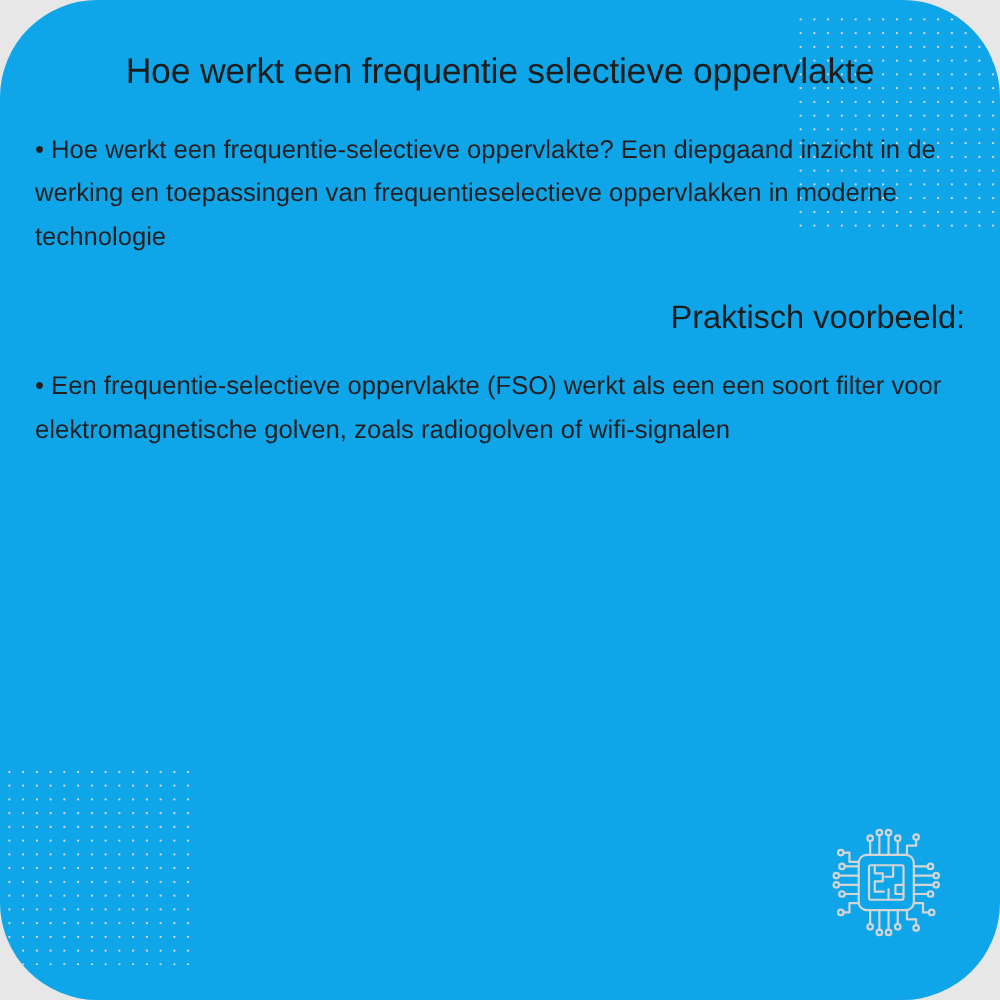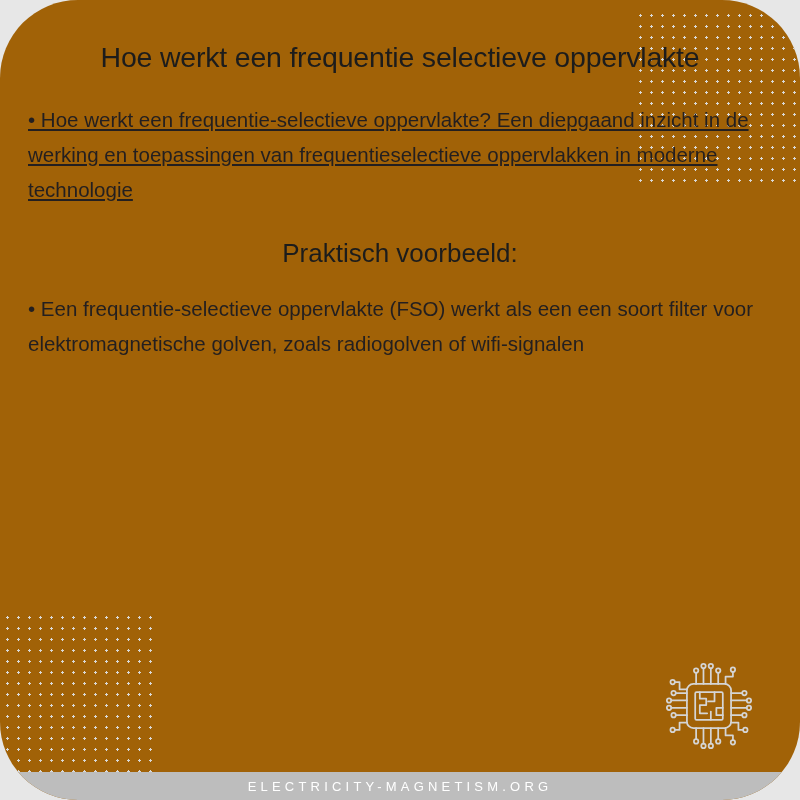--- a/index.html
+++ b/index.html
@@ -13,21 +13,21 @@
     font-family: "Liberation Sans", sans-serif;
     overflow: hidden;
   }
 
   .card {
     position: absolute;
     left: 0;
     top: 0;
     width: 800px;
     height: 800px;
-    background: #a16207;
+    background: #0ea5e9;
     border-radius: 78px;
     overflow: hidden;
     box-sizing: border-box;
   }
 
   
   .dots {
     position: absolute;
     background-image: radial-gradient(#d9d9d9 1.1px, transparent 1.2px);
     background-size: 11px 11px;
@@ -77,31 +77,30 @@
     color: #1c1c1c;
     letter-spacing: -0.2px;
   }
 
   .intro {
     margin: 0;
     padding-top: 26px;
     font-size: 20.5px;
     line-height: 1.72;
     color: #231f20;
-    text-decoration: underline;
   }
 
   .section-heading {
     margin: 0;
     padding-top: 30px;
     padding-bottom: 2px;
     font-size: 26px;
     font-weight: 400;
     line-height: 1.3;
-    text-align: center;
+    text-align: right;
     color: #1c1c1c;
   }
 
   .bullet-list {
     margin: 0;
     padding: 18px 0 0 0;
     list-style: none;
   }
   .bullet-item {
     margin: 0;
@@ -204,17 +203,14 @@
         <circle cx="93.4" cy="44" r="2.4"></circle>
       <path d="M74 52 L91 52"></path>
         <circle cx="93.4" cy="52" r="2.4"></circle>
       <path d="M74 60 L86 60"></path>
         <circle cx="88.5" cy="60" r="2.4"></circle>
       <path d="M74 68 L82 68 L82 76 L87 76"></path>
         <circle cx="89.5" cy="76" r="2.4"></circle>
     </svg>
   </div>
 
-  <div class="footer-bar">
-    <span class="footer-text">ELECTRICITY-MAGNETISM.ORG</span>
-  </div>
 
 </div>
 
 </body></html>

